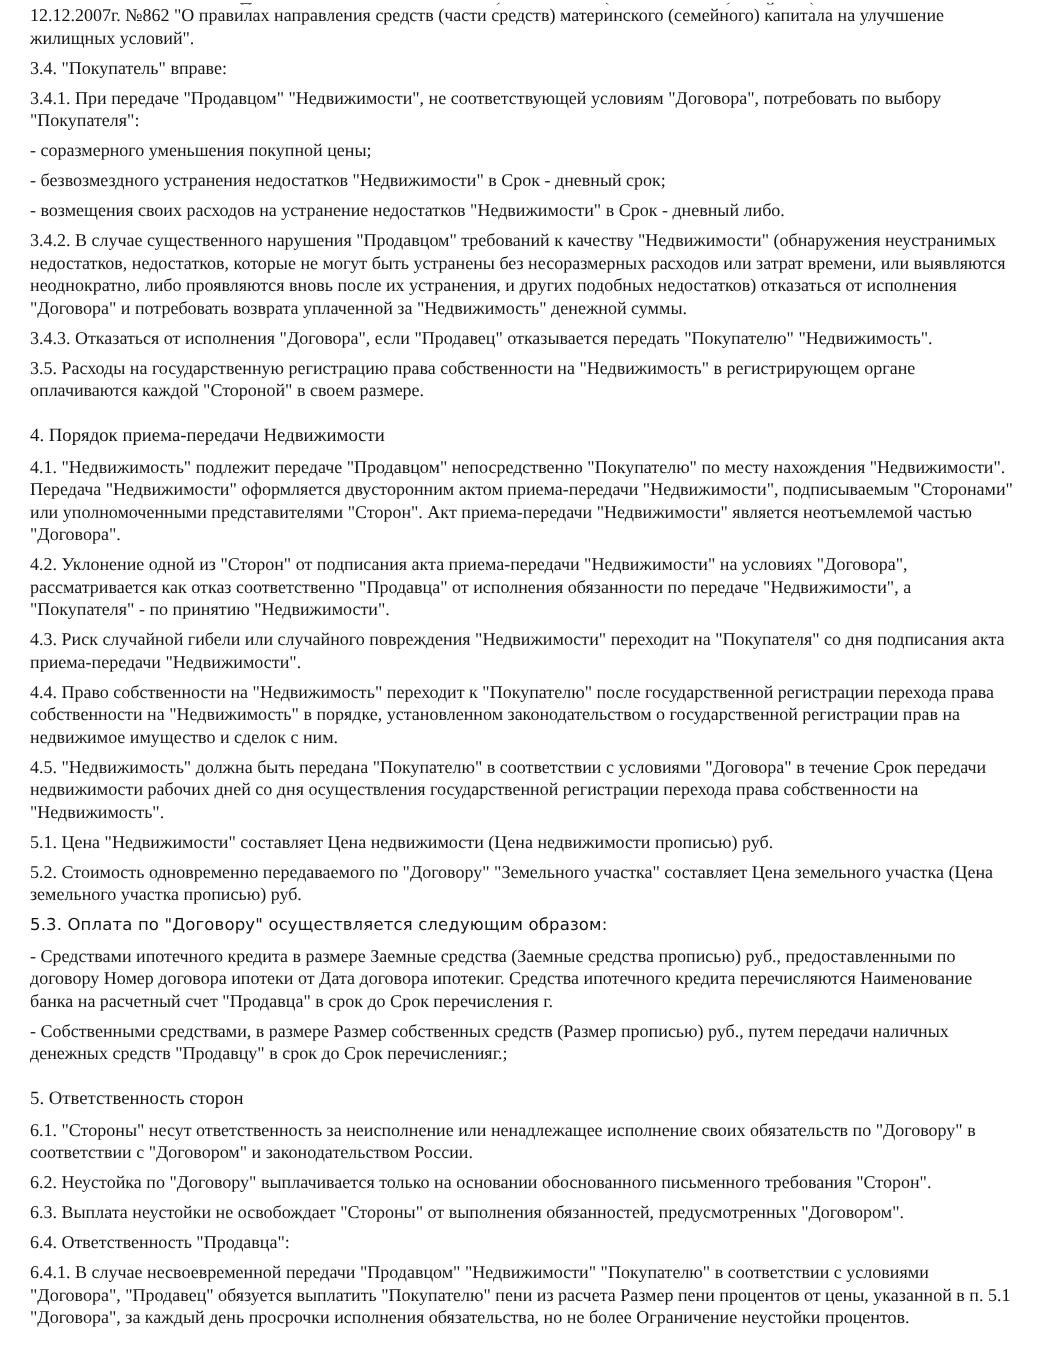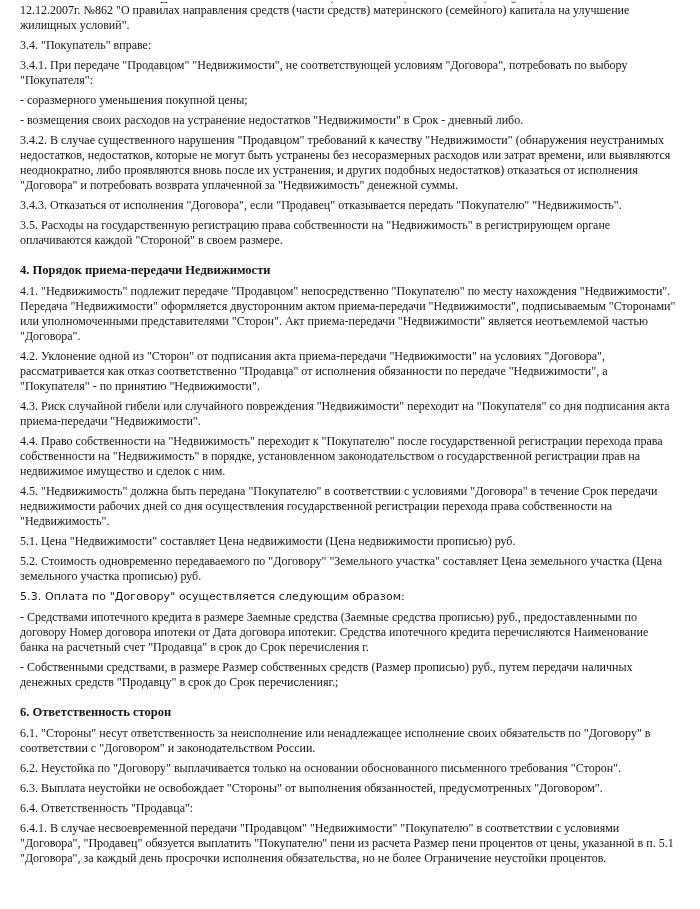--- a/index.html
+++ b/index.html
@@ -37,21 +37,21 @@
   }
   .p {
     font-size: 12px;
     line-height: 15px;
     margin: 0 0 5px 0;
     text-align: left;
   }
   .h {
     font-size: 12.5px;
     line-height: 16px;
-    font-weight: bold;
+    font-weight: normal;
     margin: 14px 0 6px 0;
   }
   .p-sans {
     font-family: "DejaVu Sans", sans-serif;
     font-size: 11px;
     line-height: 15px;
     margin: 1px 0 6px 0;
     letter-spacing: 0.1px;
   }
 </style>
@@ -62,39 +62,40 @@
   <div class="doc">
 
     <div class="clip-line">
       <div class="clip-inner">капитала, в соответствии с Правилами направления средств (части средств) материнского (семейного) капитала, утвержденными Постановлением Правительства РФ от</div>
     </div>
 
     <p class="p">12.12.2007г. №862 "О правилах направления средств (части средств) материнского (семейного) капитала на улучшение жилищных условий".</p>
     <p class="p">3.4. "Покупатель" вправе:</p>
     <p class="p">3.4.1. При передаче "Продавцом" "Недвижимости", не соответствующей условиям "Договора", потребовать по выбору "Покупателя":</p>
     <p class="p">- соразмерного уменьшения покупной цены;</p>
+    <p class="p">- безвозмездного устранения недостатков "Недвижимости" в Срок - дневный срок;</p>
     <p class="p">- возмещения своих расходов на устранение недостатков "Недвижимости" в Срок - дневный либо.</p>
     <p class="p">3.4.2. В случае существенного нарушения "Продавцом" требований к качеству "Недвижимости" (обнаружения неустранимых недостатков, недостатков, которые не могут быть устранены без несоразмерных расходов или затрат времени, или выявляются неоднократно, либо проявляются вновь после их устранения, и других подобных недостатков) отказаться от исполнения "Договора" и потребовать возврата уплаченной за "Недвижимость" денежной суммы.</p>
     <p class="p">3.4.3. Отказаться от исполнения "Договора", если "Продавец" отказывается передать "Покупателю" "Недвижимость".</p>
     <p class="p">3.5. Расходы на государственную регистрацию права собственности на "Недвижимость" в регистрирующем органе оплачиваются каждой "Стороной" в своем размере.</p>
 
     <p class="h">4. Порядок приема-передачи Недвижимости</p>
     <p class="p">4.1. "Недвижимость" подлежит передаче "Продавцом" непосредственно "Покупателю" по месту нахождения "Недвижимости". Передача "Недвижимости" оформляется двусторонним актом приема-передачи "Недвижимости", подписываемым "Сторонами" или уполномоченными представителями "Сторон". Акт приема-передачи "Недвижимости" является неотъемлемой частью "Договора".</p>
     <p class="p">4.2. Уклонение одной из "Сторон" от подписания акта приема-передачи "Недвижимости" на условиях "Договора", рассматривается как отказ соответственно "Продавца" от исполнения обязанности по передаче "Недвижимости", а "Покупателя" - по принятию "Недвижимости".</p>
     <p class="p">4.3. Риск случайной гибели или случайного повреждения "Недвижимости" переходит на "Покупателя" со дня подписания акта приема-передачи "Недвижимости".</p>
     <p class="p">4.4. Право собственности на "Недвижимость" переходит к "Покупателю" после государственной регистрации перехода права собственности на "Недвижимость" в порядке, установленном законодательством о государственной регистрации прав на недвижимое имущество и сделок с ним.</p>
     <p class="p">4.5. "Недвижимость" должна быть передана "Покупателю" в соответствии с условиями "Договора" в течение Срок передачи недвижимости рабочих дней со дня осуществления государственной регистрации перехода права собственности на "Недвижимость".</p>
 
     <p class="p">5.1. Цена "Недвижимости" составляет Цена недвижимости (Цена недвижимости прописью) руб.</p>
     <p class="p">5.2. Стоимость одновременно передаваемого по "Договору" "Земельного участка" составляет Цена земельного участка (Цена земельного участка прописью) руб.</p>
     <p class="p-sans">5.3. Оплата по "Договору" осуществляется следующим образом:</p>
     <p class="p">- Средствами ипотечного кредита в размере Заемные средства (Заемные средства прописью) руб.,  предоставленными по договору Номер договора ипотеки от Дата договора ипотекиг. Средства ипотечного кредита перечисляются Наименование банка на расчетный счет "Продавца" в срок до Срок перечисления г.</p>
     <p class="p">- Собственными средствами, в размере Размер собственных средств (Размер прописью) руб., путем передачи наличных денежных средств  "Продавцу" в срок до Срок перечисленияг.;</p>
 
-    <p class="h">6. Ответственность сторон</p>
+    <p class="h">5. Ответственность сторон</p>
     <p class="p">6.1. "Стороны" несут ответственность за неисполнение или ненадлежащее исполнение своих обязательств по "Договору" в соответствии с "Договором" и законодательством России.</p>
     <p class="p">6.2. Неустойка по "Договору" выплачивается только на основании обоснованного письменного требования "Сторон".</p>
     <p class="p">6.3. Выплата неустойки не освобождает "Стороны" от выполнения обязанностей, предусмотренных "Договором".</p>
     <p class="p">6.4. Ответственность "Продавца":</p>
     <p class="p">6.4.1. В случае несвоевременной передачи "Продавцом" "Недвижимости" "Покупателю" в соответствии с условиями "Договора", "Продавец" обязуется выплатить "Покупателю" пени из расчета Размер пени процентов от цены, указанной в п. 5.1 "Договора", за каждый день просрочки исполнения обязательства, но не более Ограничение неустойки процентов.</p>
 
   </div>
 </div>
 
 </body></html>

